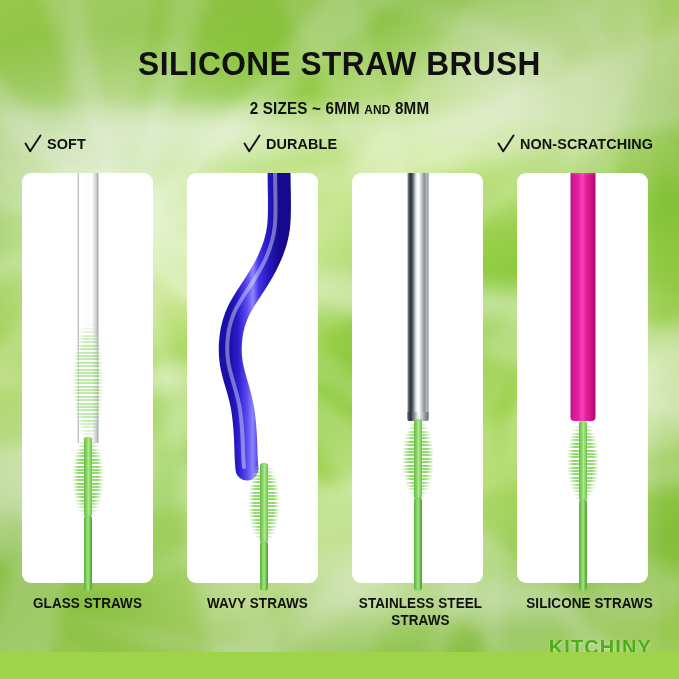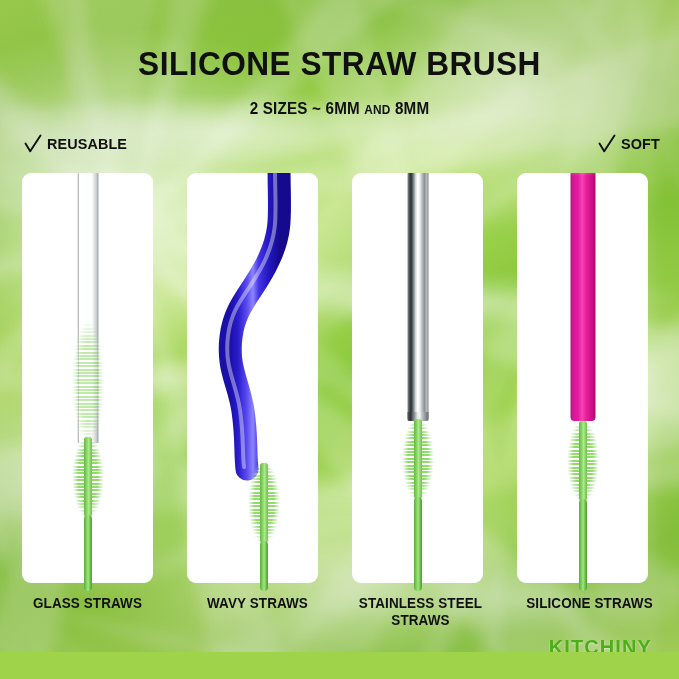--- a/index.html
+++ b/index.html
@@ -294,36 +294,42 @@
   <div class="bg-shade"></div>
 
   <div class="head" id="title">SILICONE STRAW BRUSH</div>
 
   <div class="head" id="subtitle">
     <span>2 SIZES  ~  6MM </span><span class="sm">AND</span><span> 8MM</span>
   </div>
 
   <div id="features">
 
-    <div class="feature">
-      <svg class="check" viewBox="0 0 18 20">
-        <path d="M1.5 9.5 L6.2 17.2 L16.5 1.6" fill="none" stroke="#101010" stroke-width="1.9" stroke-linecap="round" stroke-linejoin="round"></path>
-      </svg>
-      <span class="label">REUSABLE</span>
-    </div>
 
 
     <div class="feature">
       <svg class="check" viewBox="0 0 18 20">
         <path d="M1.5 9.5 L6.2 17.2 L16.5 1.6" fill="none" stroke="#101010" stroke-width="1.9" stroke-linecap="round" stroke-linejoin="round"></path>
       </svg>
       <span class="label">SOFT</span>
     </div>
 
-
+    <div class="feature">
+      <svg class="check" viewBox="0 0 18 20">
+        <path d="M1.5 9.5 L6.2 17.2 L16.5 1.6" fill="none" stroke="#101010" stroke-width="1.9" stroke-linecap="round" stroke-linejoin="round"></path>
+      </svg>
+      <span class="label">DURABLE</span>
+    </div>
+
+    <div class="feature">
+      <svg class="check" viewBox="0 0 18 20">
+        <path d="M1.5 9.5 L6.2 17.2 L16.5 1.6" fill="none" stroke="#101010" stroke-width="1.9" stroke-linecap="round" stroke-linejoin="round"></path>
+      </svg>
+      <span class="label">NON-SCRATCHING</span>
+    </div>
 
   </div>
 
   <div id="panels">
 
     <div class="panel p0">
       <div class="panel-clip">
         <div class="straw glass" style="top:-6px;height:276px;">
           <div class="glass-inner"></div>
         </div>

